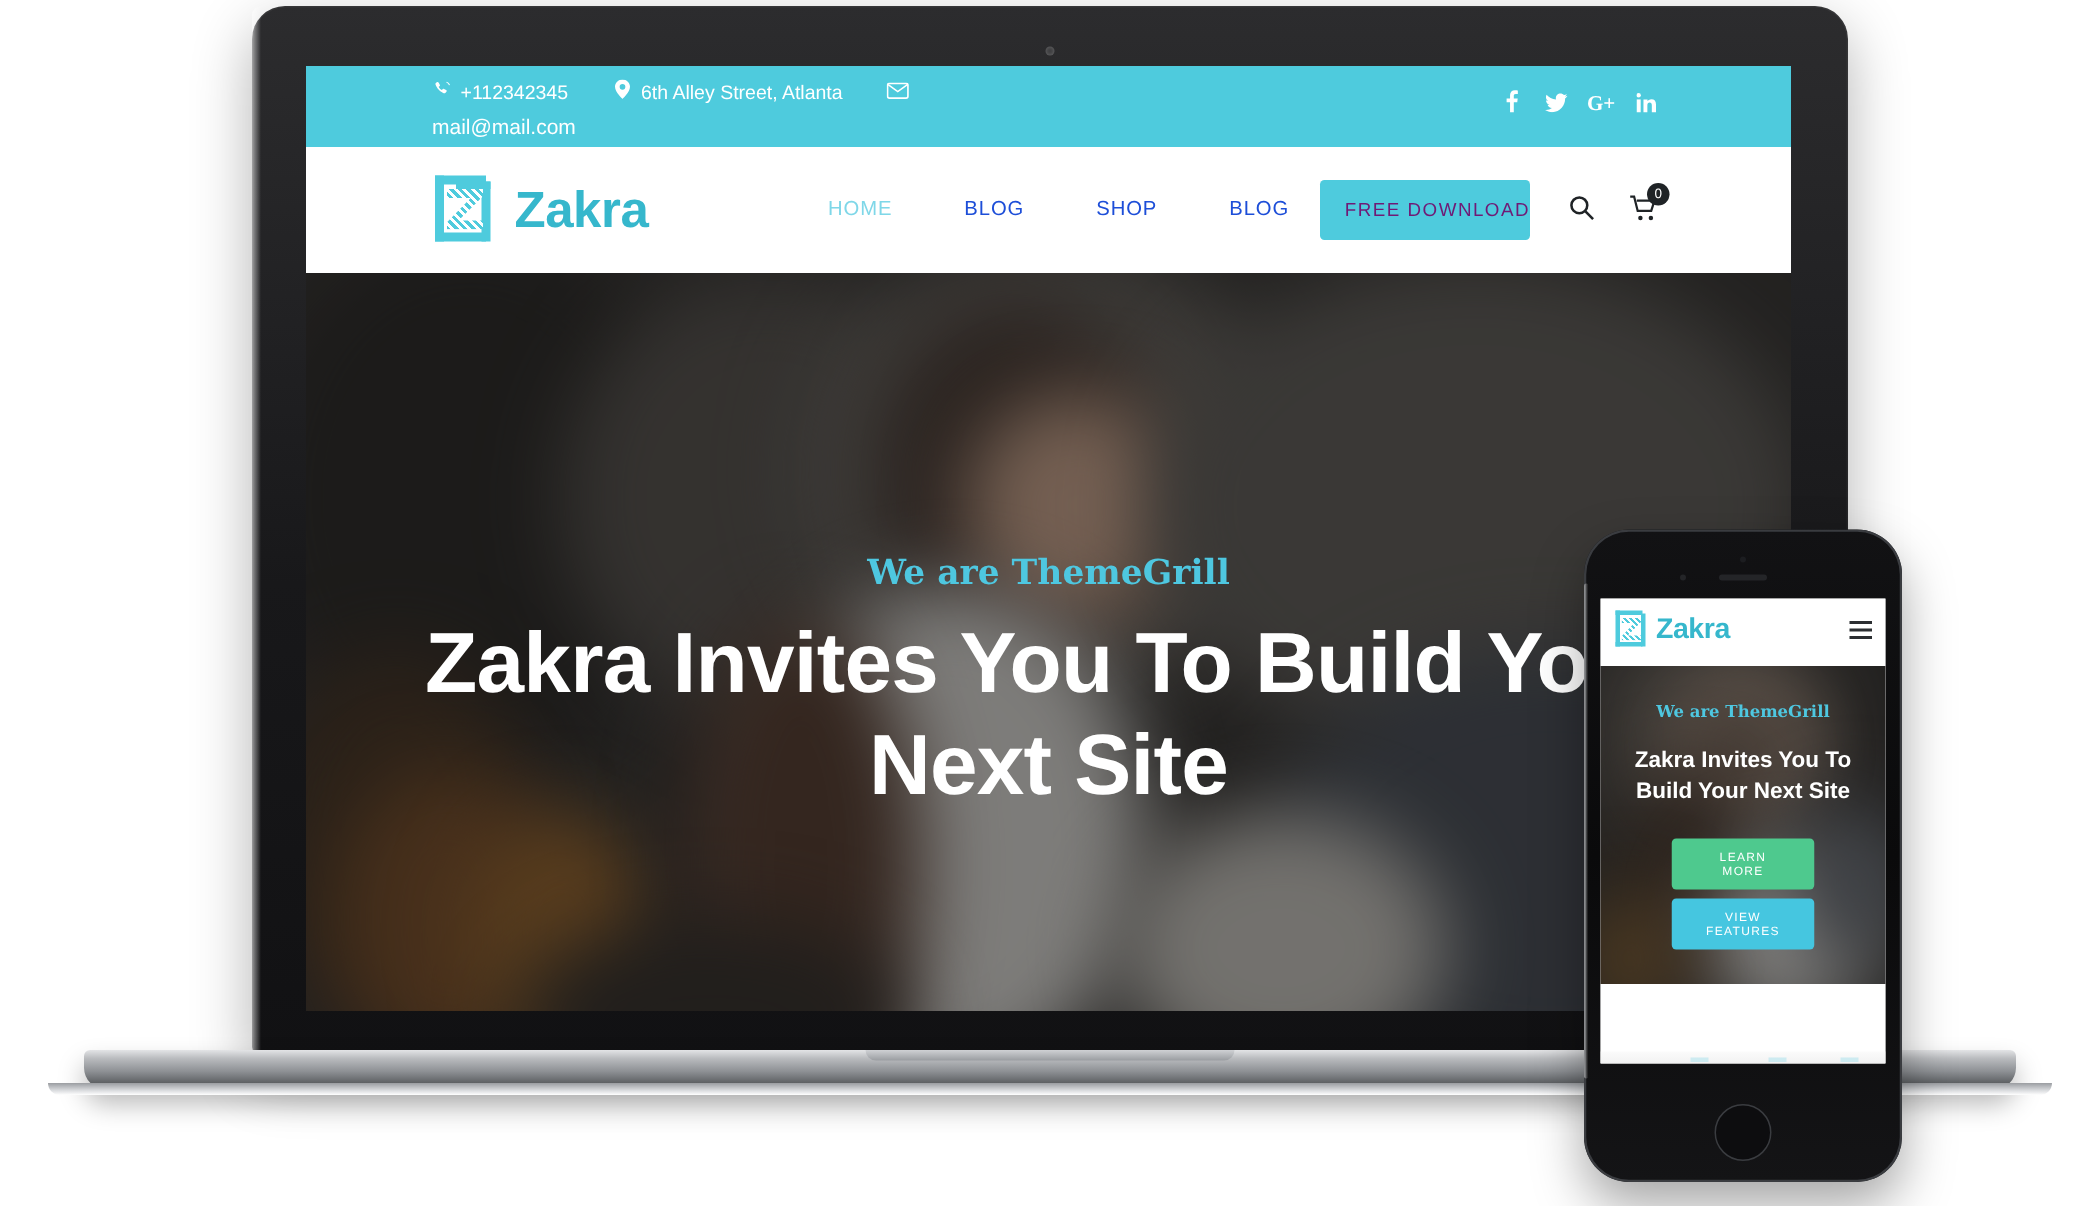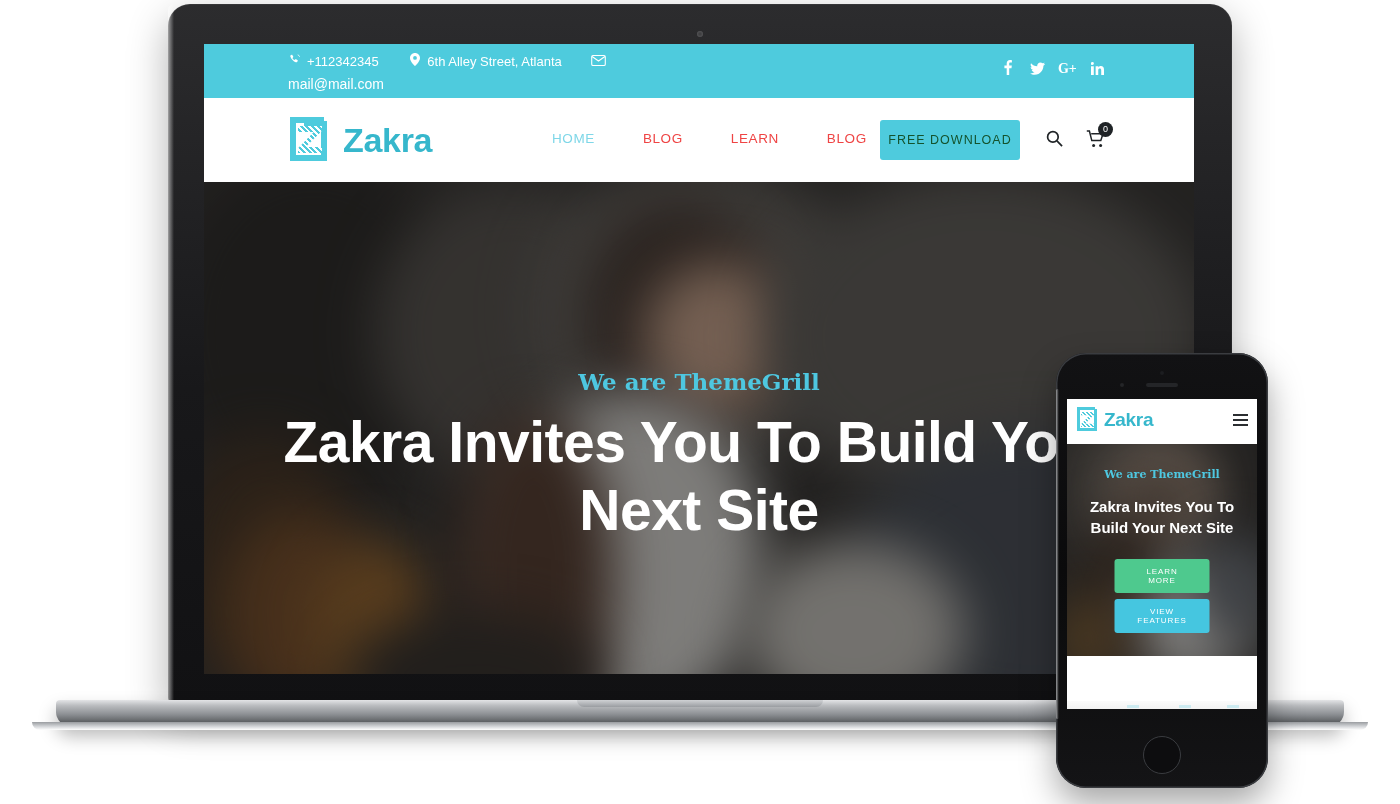--- a/index.html
+++ b/index.html
@@ -91,28 +91,29 @@
   .logo-z{
     position:absolute; left:10px; top:11px; width:24px; height:27px;
     background: repeating-linear-gradient(45deg,#4ecbdd 0 2px, rgba(255,255,255,.95) 2px 4px);
     -webkit-clip-path: polygon(0 0,100% 0,100% 18%,32% 78%,100% 78%,100% 100%,0 100%,0 82%,66% 22%,0 22%);
     clip-path: polygon(0 0,100% 0,100% 18%,32% 78%,100% 78%,100% 100%,0 100%,0 82%,66% 22%,0 22%);
   }
   .brand-name{ font-size:34px; font-weight:700; color:#36b7cc; letter-spacing:-.3px; }
   .menu{ position:absolute; left:332px; top:33px; display:flex; gap:16px; }
   .menu a{
     display:block; padding:0 16px; font-size:13.5px; letter-spacing:.6px;
-    color:#ef4444; text-decoration:none; font-weight:400;
+    color:#1d4ed8; text-decoration:none; font-weight:400;
   }
   .menu a.active{ color:#7fd7e8; }
   .btn-free{
     position:absolute; left:676px; top:22px; width:140px; height:40px;
-    background:#4ecbdd; color:#14532d; border:0; border-radius:3px;
+    background:#4ecbdd; color:#701a75; border:0; border-radius:3px;
     font-size:12.5px; letter-spacing:1px; font-family:"Liberation Sans",sans-serif;
     cursor:pointer;
+    text-align:right;
   }
   .nav-ico{ position:absolute; top:32px; color:#1f2326; cursor:pointer; }
   .nav-search{ left:842px; }
   .nav-cart{ left:882px; }
   .cart-badge{
     position:absolute; left:894px; top:24px; width:15px; height:15px; border-radius:50%;
     background:#1f2326; color:#fff; font-size:9px; line-height:15px; text-align:center;
   }
 
   
@@ -276,21 +277,21 @@
                   <div class="frame-r"></div>
                 <div class="frame-tr"></div>
                   <div class="logo-z"></div>
               </div>
               <div class="brand-name">Zakra</div>
             </div>
 
             <div class="menu">
               <a href="#" class="active">HOME</a>
               <a href="#">BLOG</a>
-              <a href="#">LEARN</a>
+              <a href="#">SHOP</a>
               <a href="#">BLOG</a>
               <a href="#">CONTACT</a>
             </div>
 
             <button class="btn-free">FREE DOWNLOAD</button>
 
             <span class="nav-ico nav-search">
               <svg width="17" height="17" viewBox="0 0 18 18" fill="none" stroke="#1f2326" stroke-width="1.8">
                   <circle cx="7.3" cy="7.3" r="5.6"></circle>
                   <path d="M11.6 11.6L17 17"></path>

